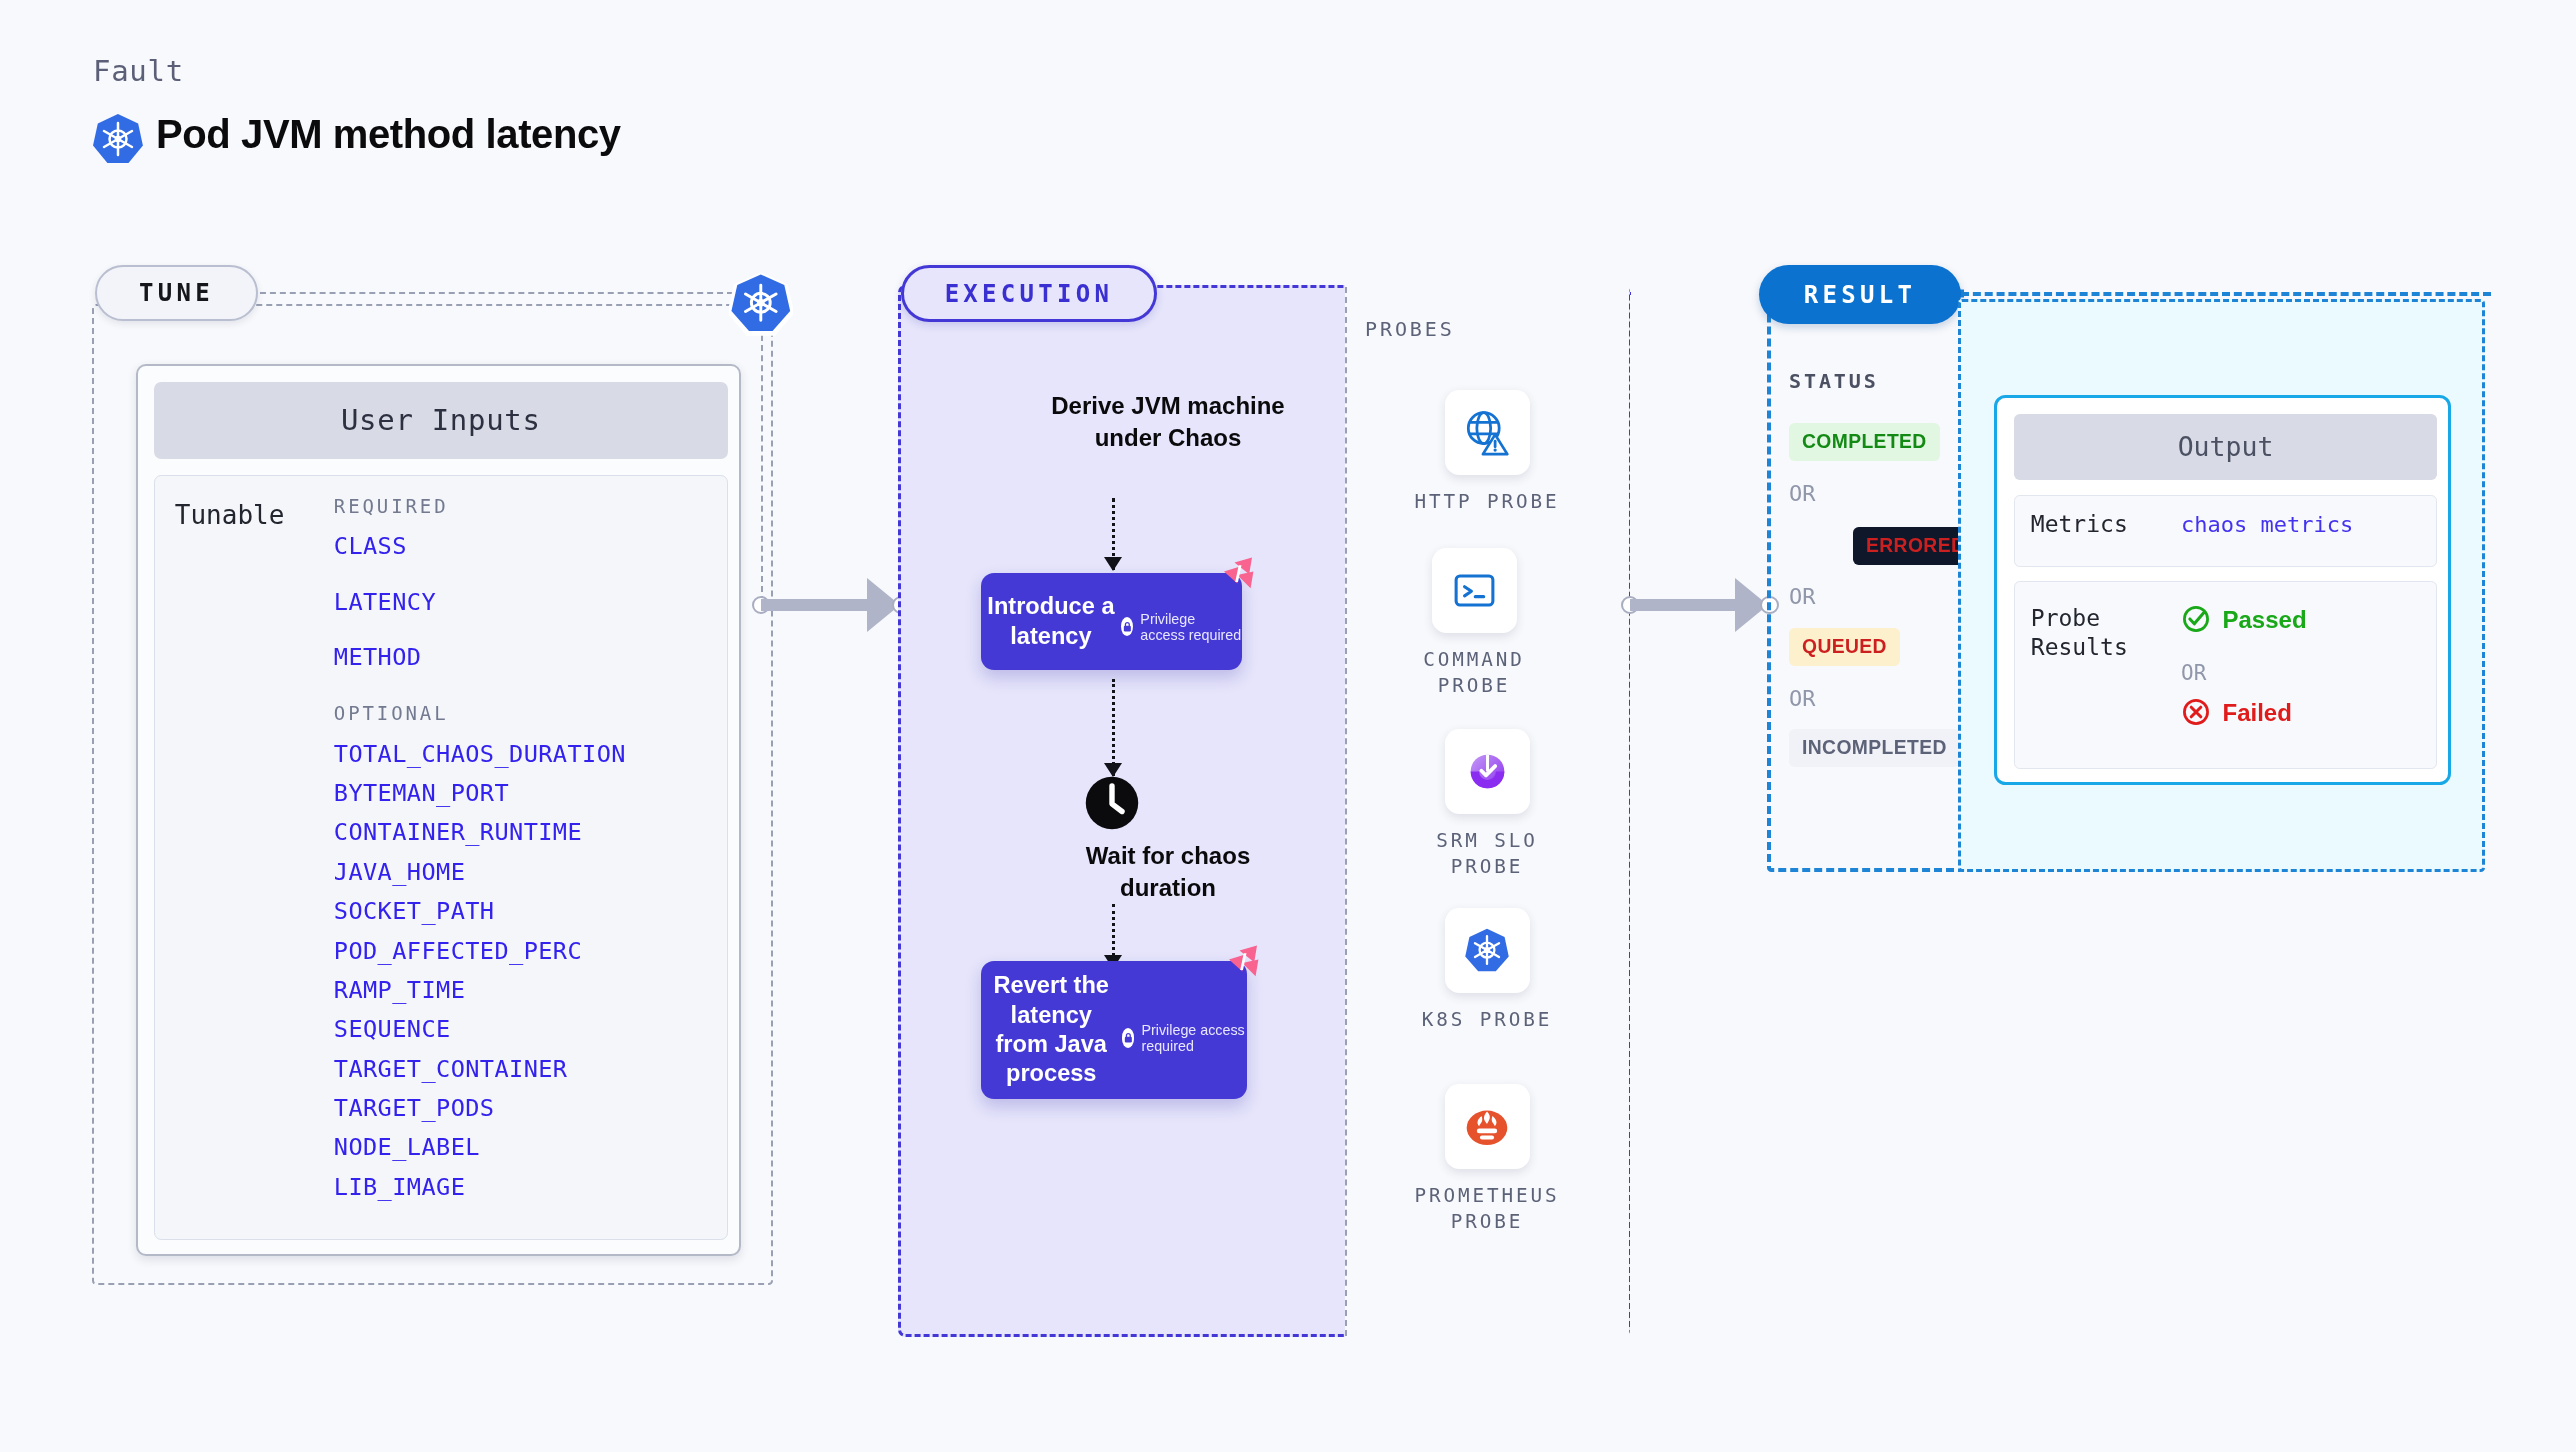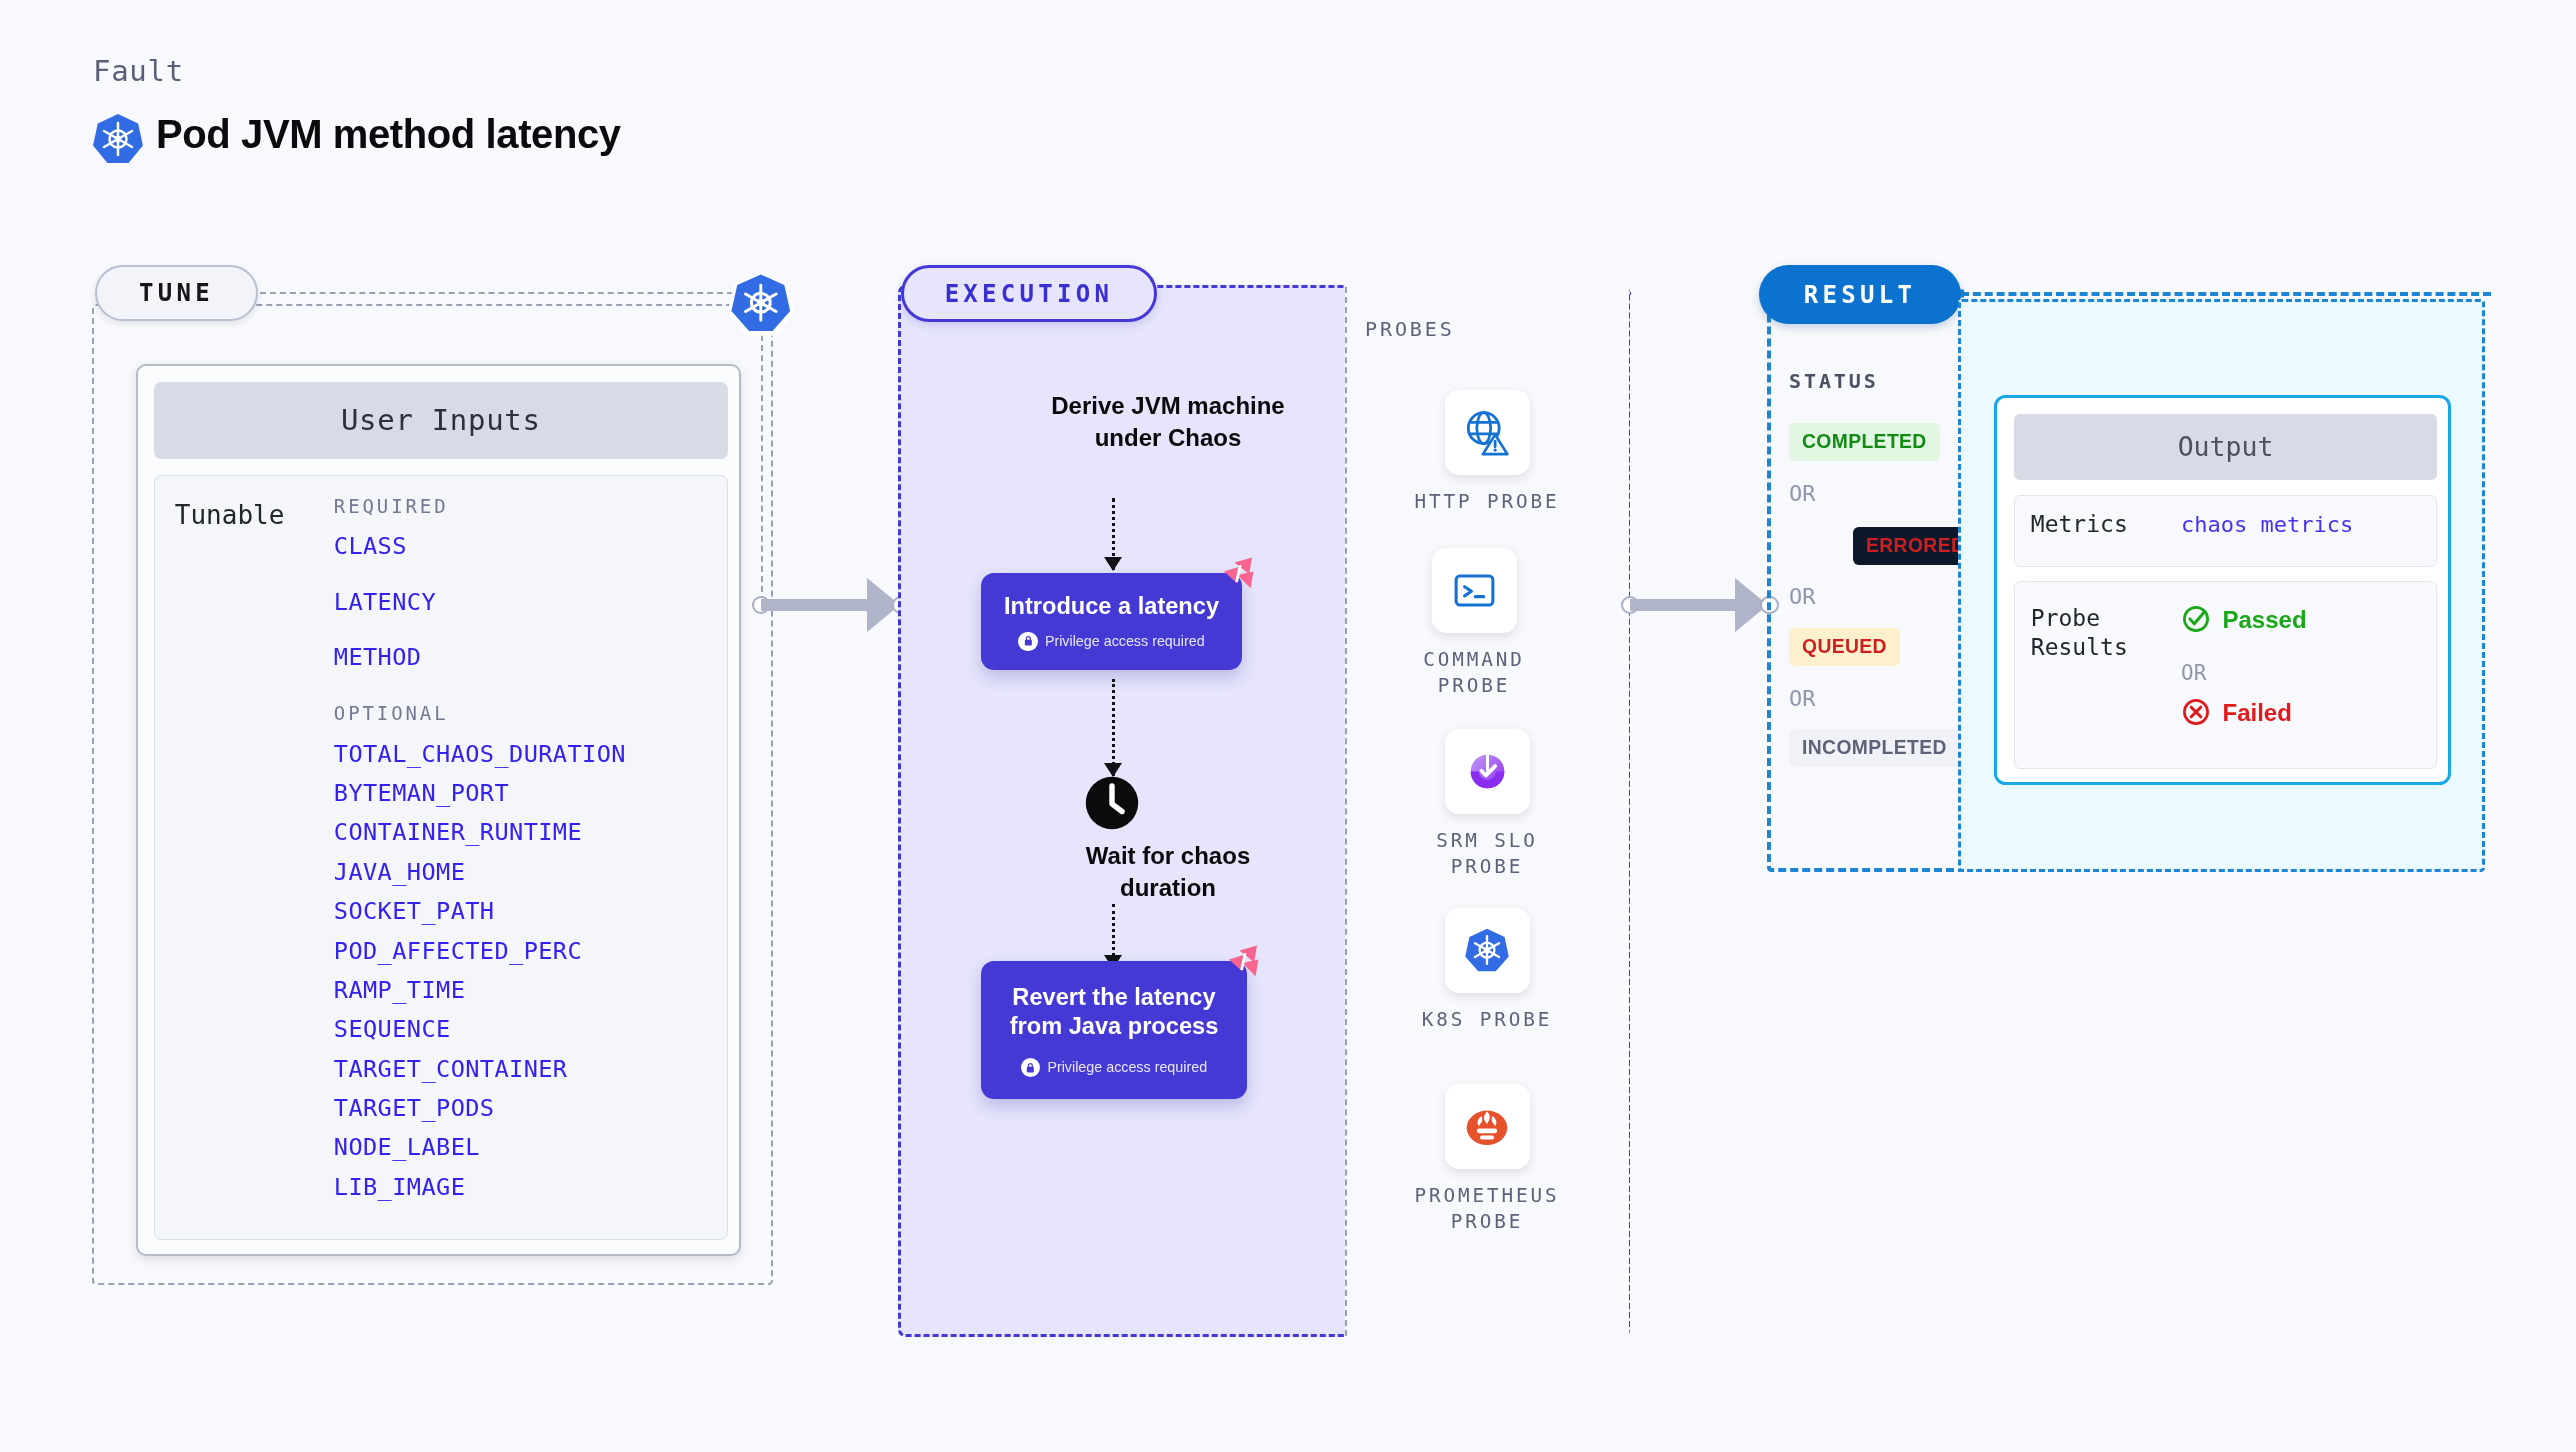--- a/index.html
+++ b/index.html
@@ -147,21 +147,21 @@
     border-left: 3.6px dotted #111318;
   }
   .dotted-arrow .tip {
     position: absolute; left: -7.9px; bottom: -1.4px; width: 0; height: 0;
     border-left: 9.3px solid transparent; border-right: 9.3px solid transparent;
     border-top: 14.3px solid #111318;
   }
   .step-card {
     position: absolute; background: #4539d6; border-radius: 13px;
     box-shadow: 0 7.2px 15.8px rgba(50,40,170,.22);
-    display: flex; flex-direction: column; align-items: center; justify-content: center;
+    display: flex; flex-direction: row; align-items: center; justify-content: center;
   }
   .step-title { color: #ffffff; font-size: 23.6px; font-weight: 700; text-align: center; line-height: 1.25; }
   .step-sub {
     display: flex; align-items: center; gap: 7.2px; margin-top: 10px;
     color: #e9e7ff; font-size: 14.3px;
   }
   .lock-badge {
     width: 19.3px; height: 19.3px; border-radius: 50%; background: #ffffff;
     display:flex; align-items:center; justify-content:center;
   }

